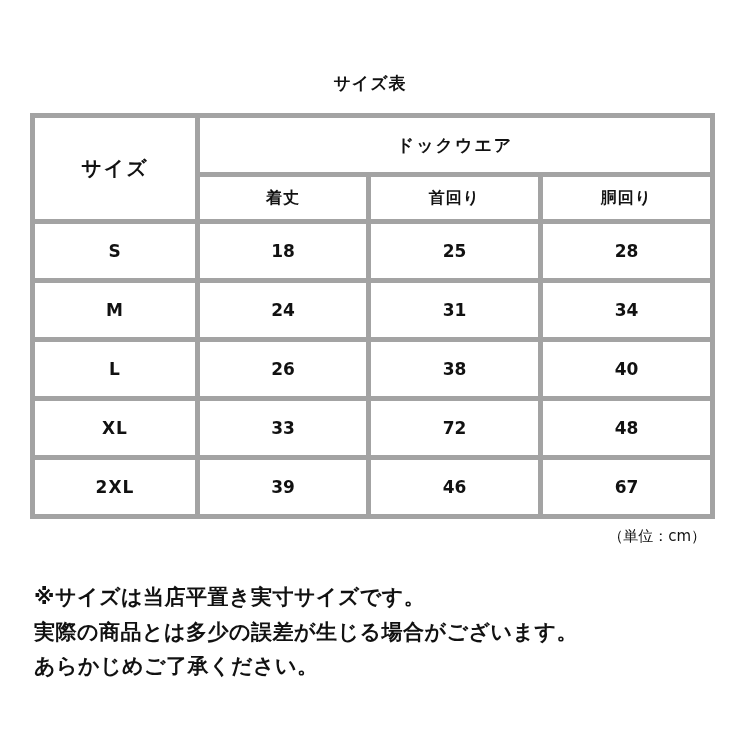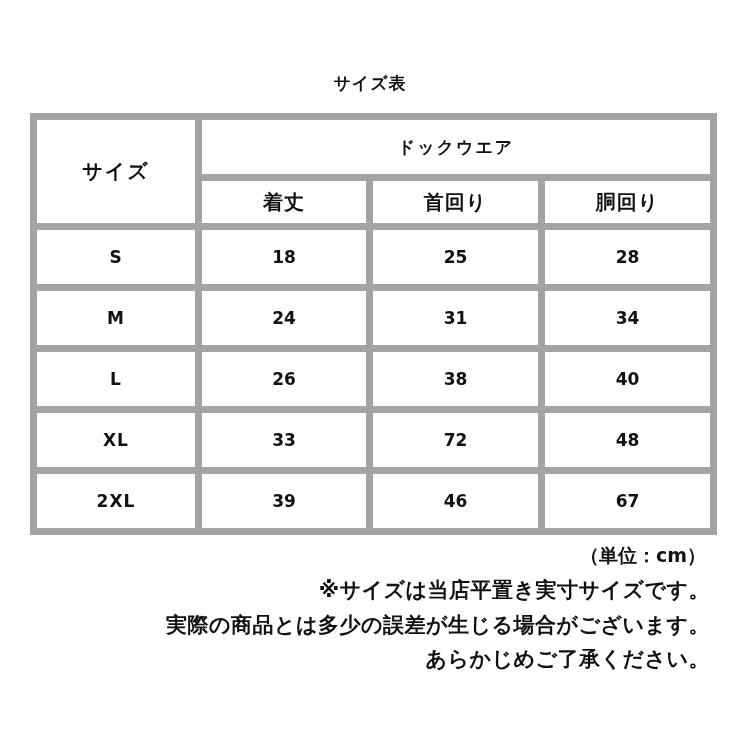--- a/index.html
+++ b/index.html
@@ -32,69 +32,68 @@
     margin: 18px auto 0 auto;
     width: 680px;
   }
   table.size-table {
     width: 100%;
     border-collapse: collapse;
     table-layout: fixed;
   }
   table.size-table th,
   table.size-table td {
-    border: 7px solid #a3a3a3;
+    border: 5px solid #a3a3a3;
     text-align: center;
     font-weight: 700;
     color: #111;
     font-size: 17px;
     height: 54px;
     padding: 0;
   }
   table.size-table th.size-head {
     font-size: 20px;
     letter-spacing: 2px;
   }
   table.size-table th.group-head {
     font-size: 17px;
     letter-spacing: 2px;
     height: 54px;
   }
   table.size-table th.sub-head {
-    font-size: 20px;
+    font-size: 16px;
     letter-spacing: 1px;
     height: 42px;
   }
   table.size-table td.row-label {
     font-size: 17px;
     letter-spacing: 1px;
   }
   table.size-table td.value {
     font-size: 17px;
   }
   col.c1 { width: 165px; }
   col.c2 { width: 171px; }
   col.c3 { width: 172px; }
   col.c4 { width: 172px; }
   .unit {
     width: 680px;
     margin: 8px auto 0 auto;
     text-align: right;
-    font-size: 19px;
-    font-weight: 700;
+    font-size: 15px;
+    font-weight: 400;
     color: #111;
     padding-right: 4px;
     box-sizing: border-box;
   }
   .notes {
     width: 680px;
-    margin: 4px auto 0 auto;
+    margin: 34px auto 0 auto;
     padding-left: 4px;
     box-sizing: border-box;
-    text-align: right;
   }
   .notes .line {
     font-size: 21px;
     font-weight: 700;
     color: #111;
     line-height: 1.65;
     letter-spacing: 0.5px;
   }
 </style>
 </head>

